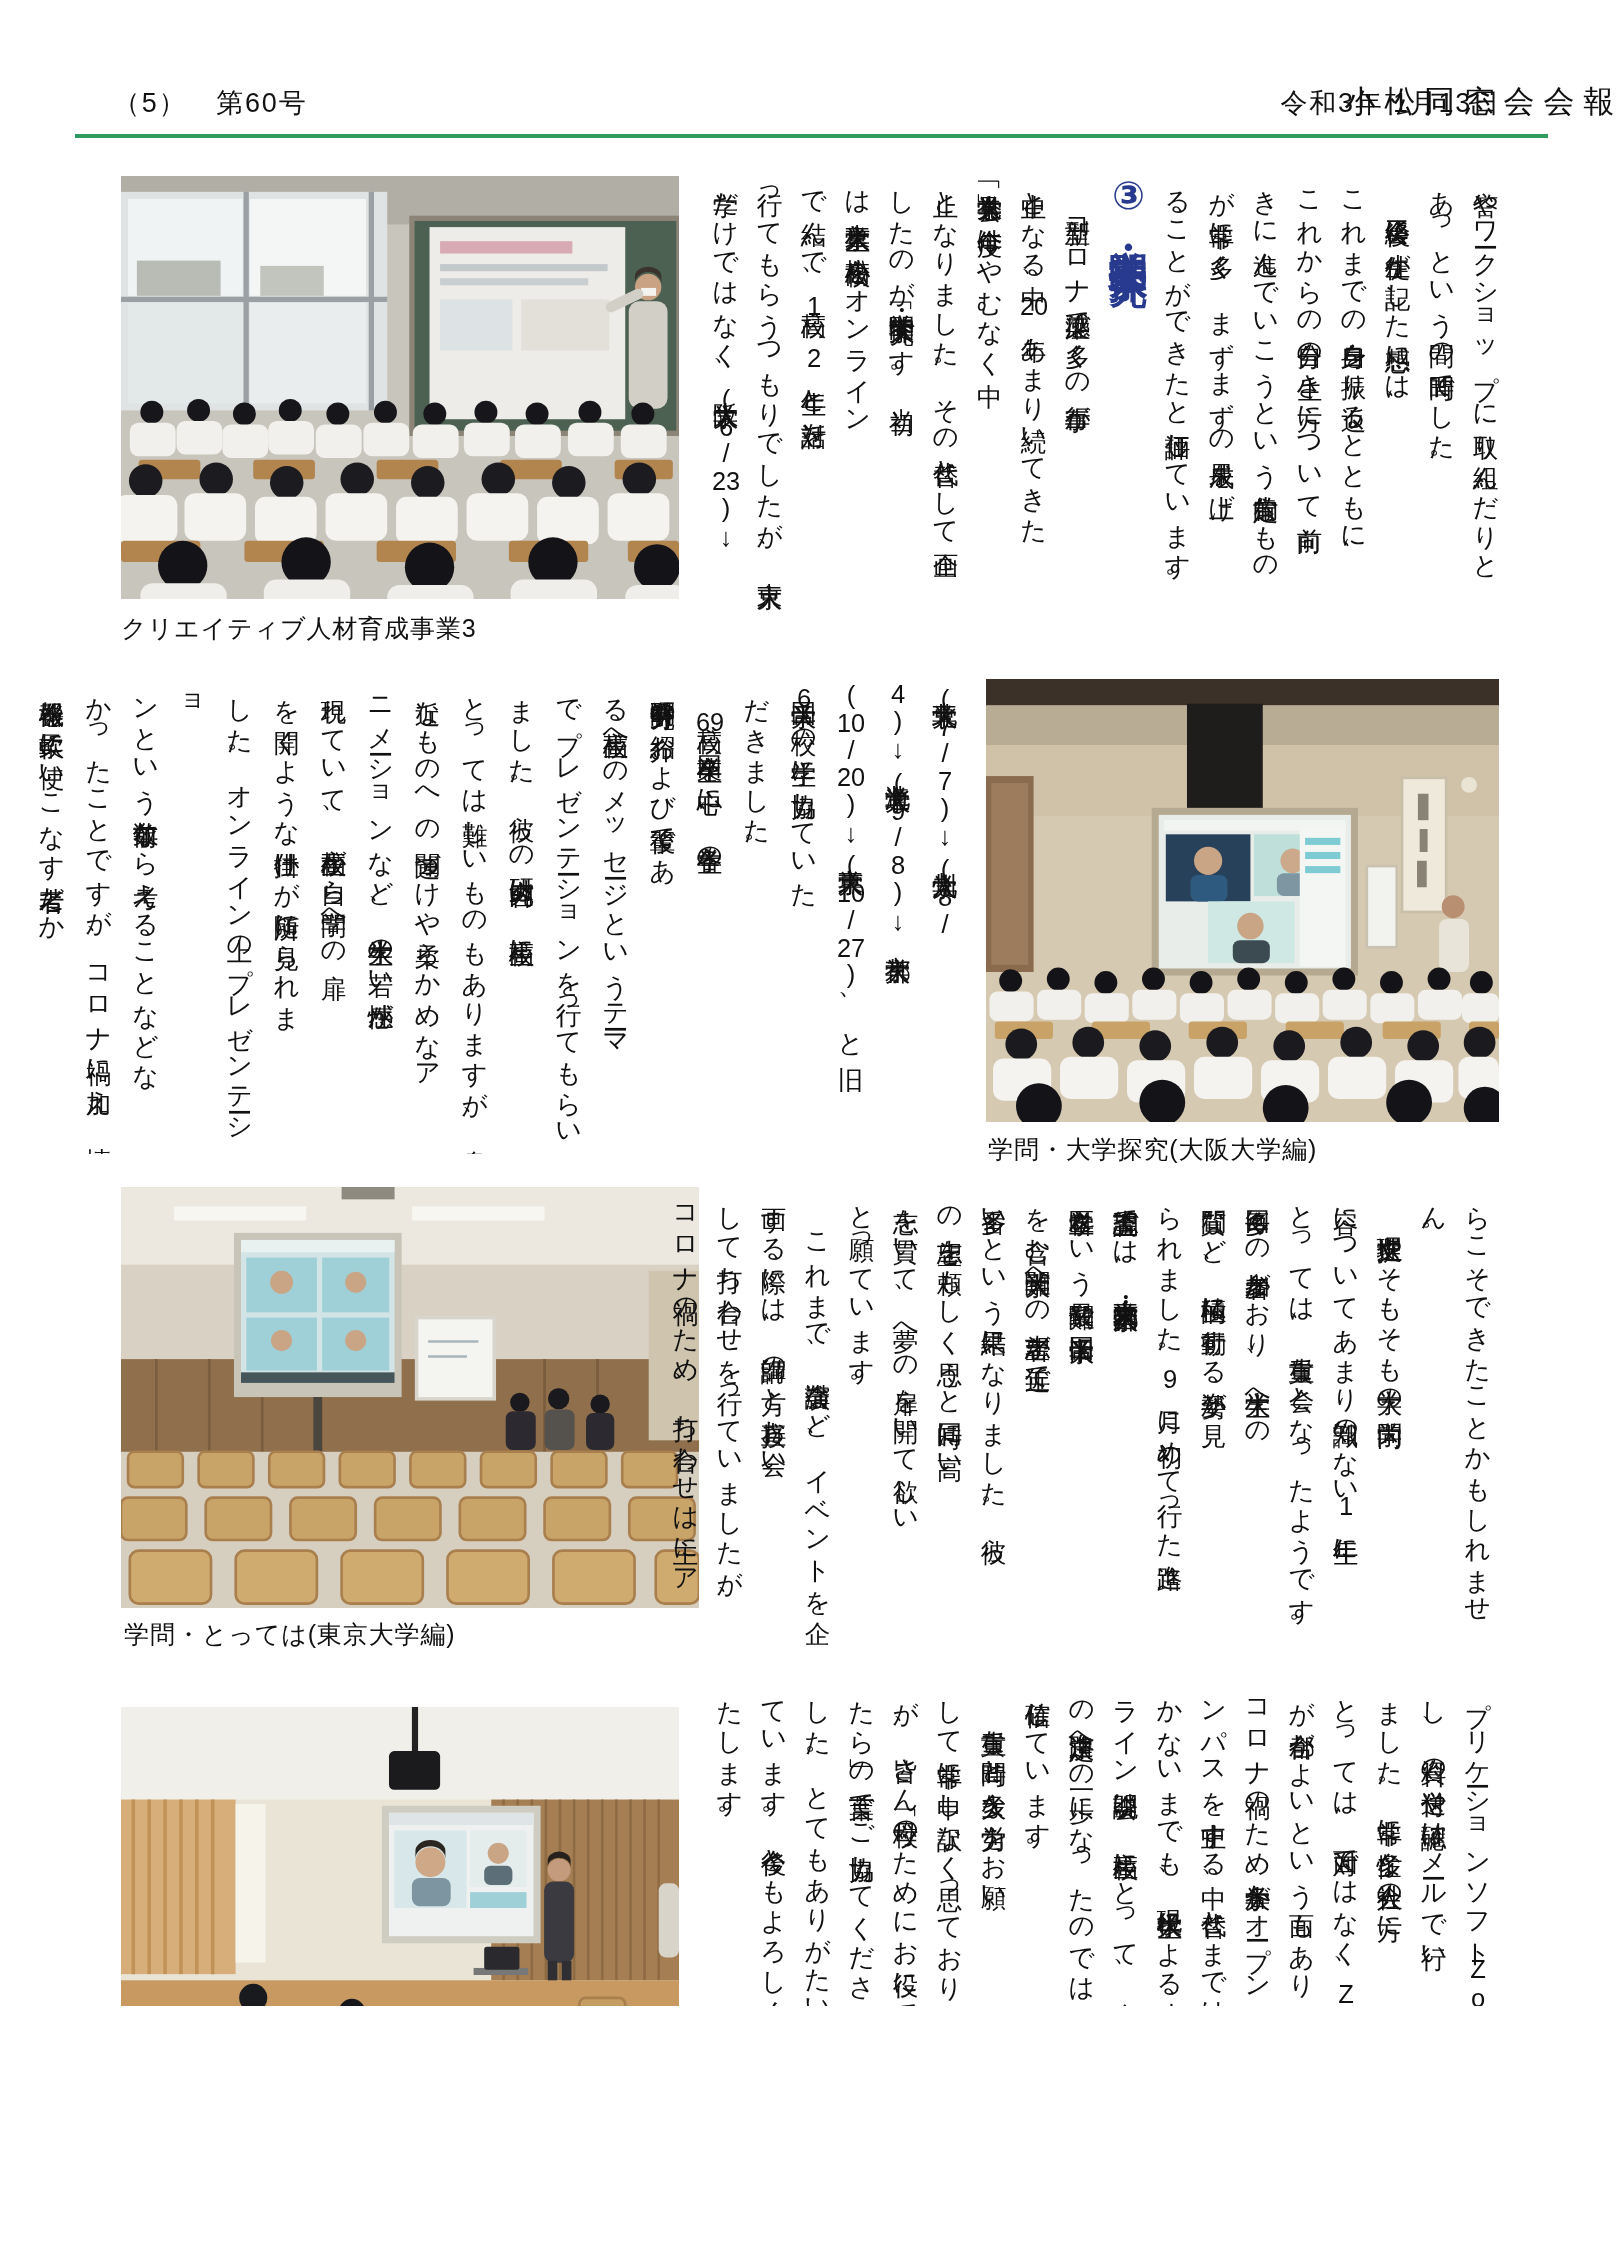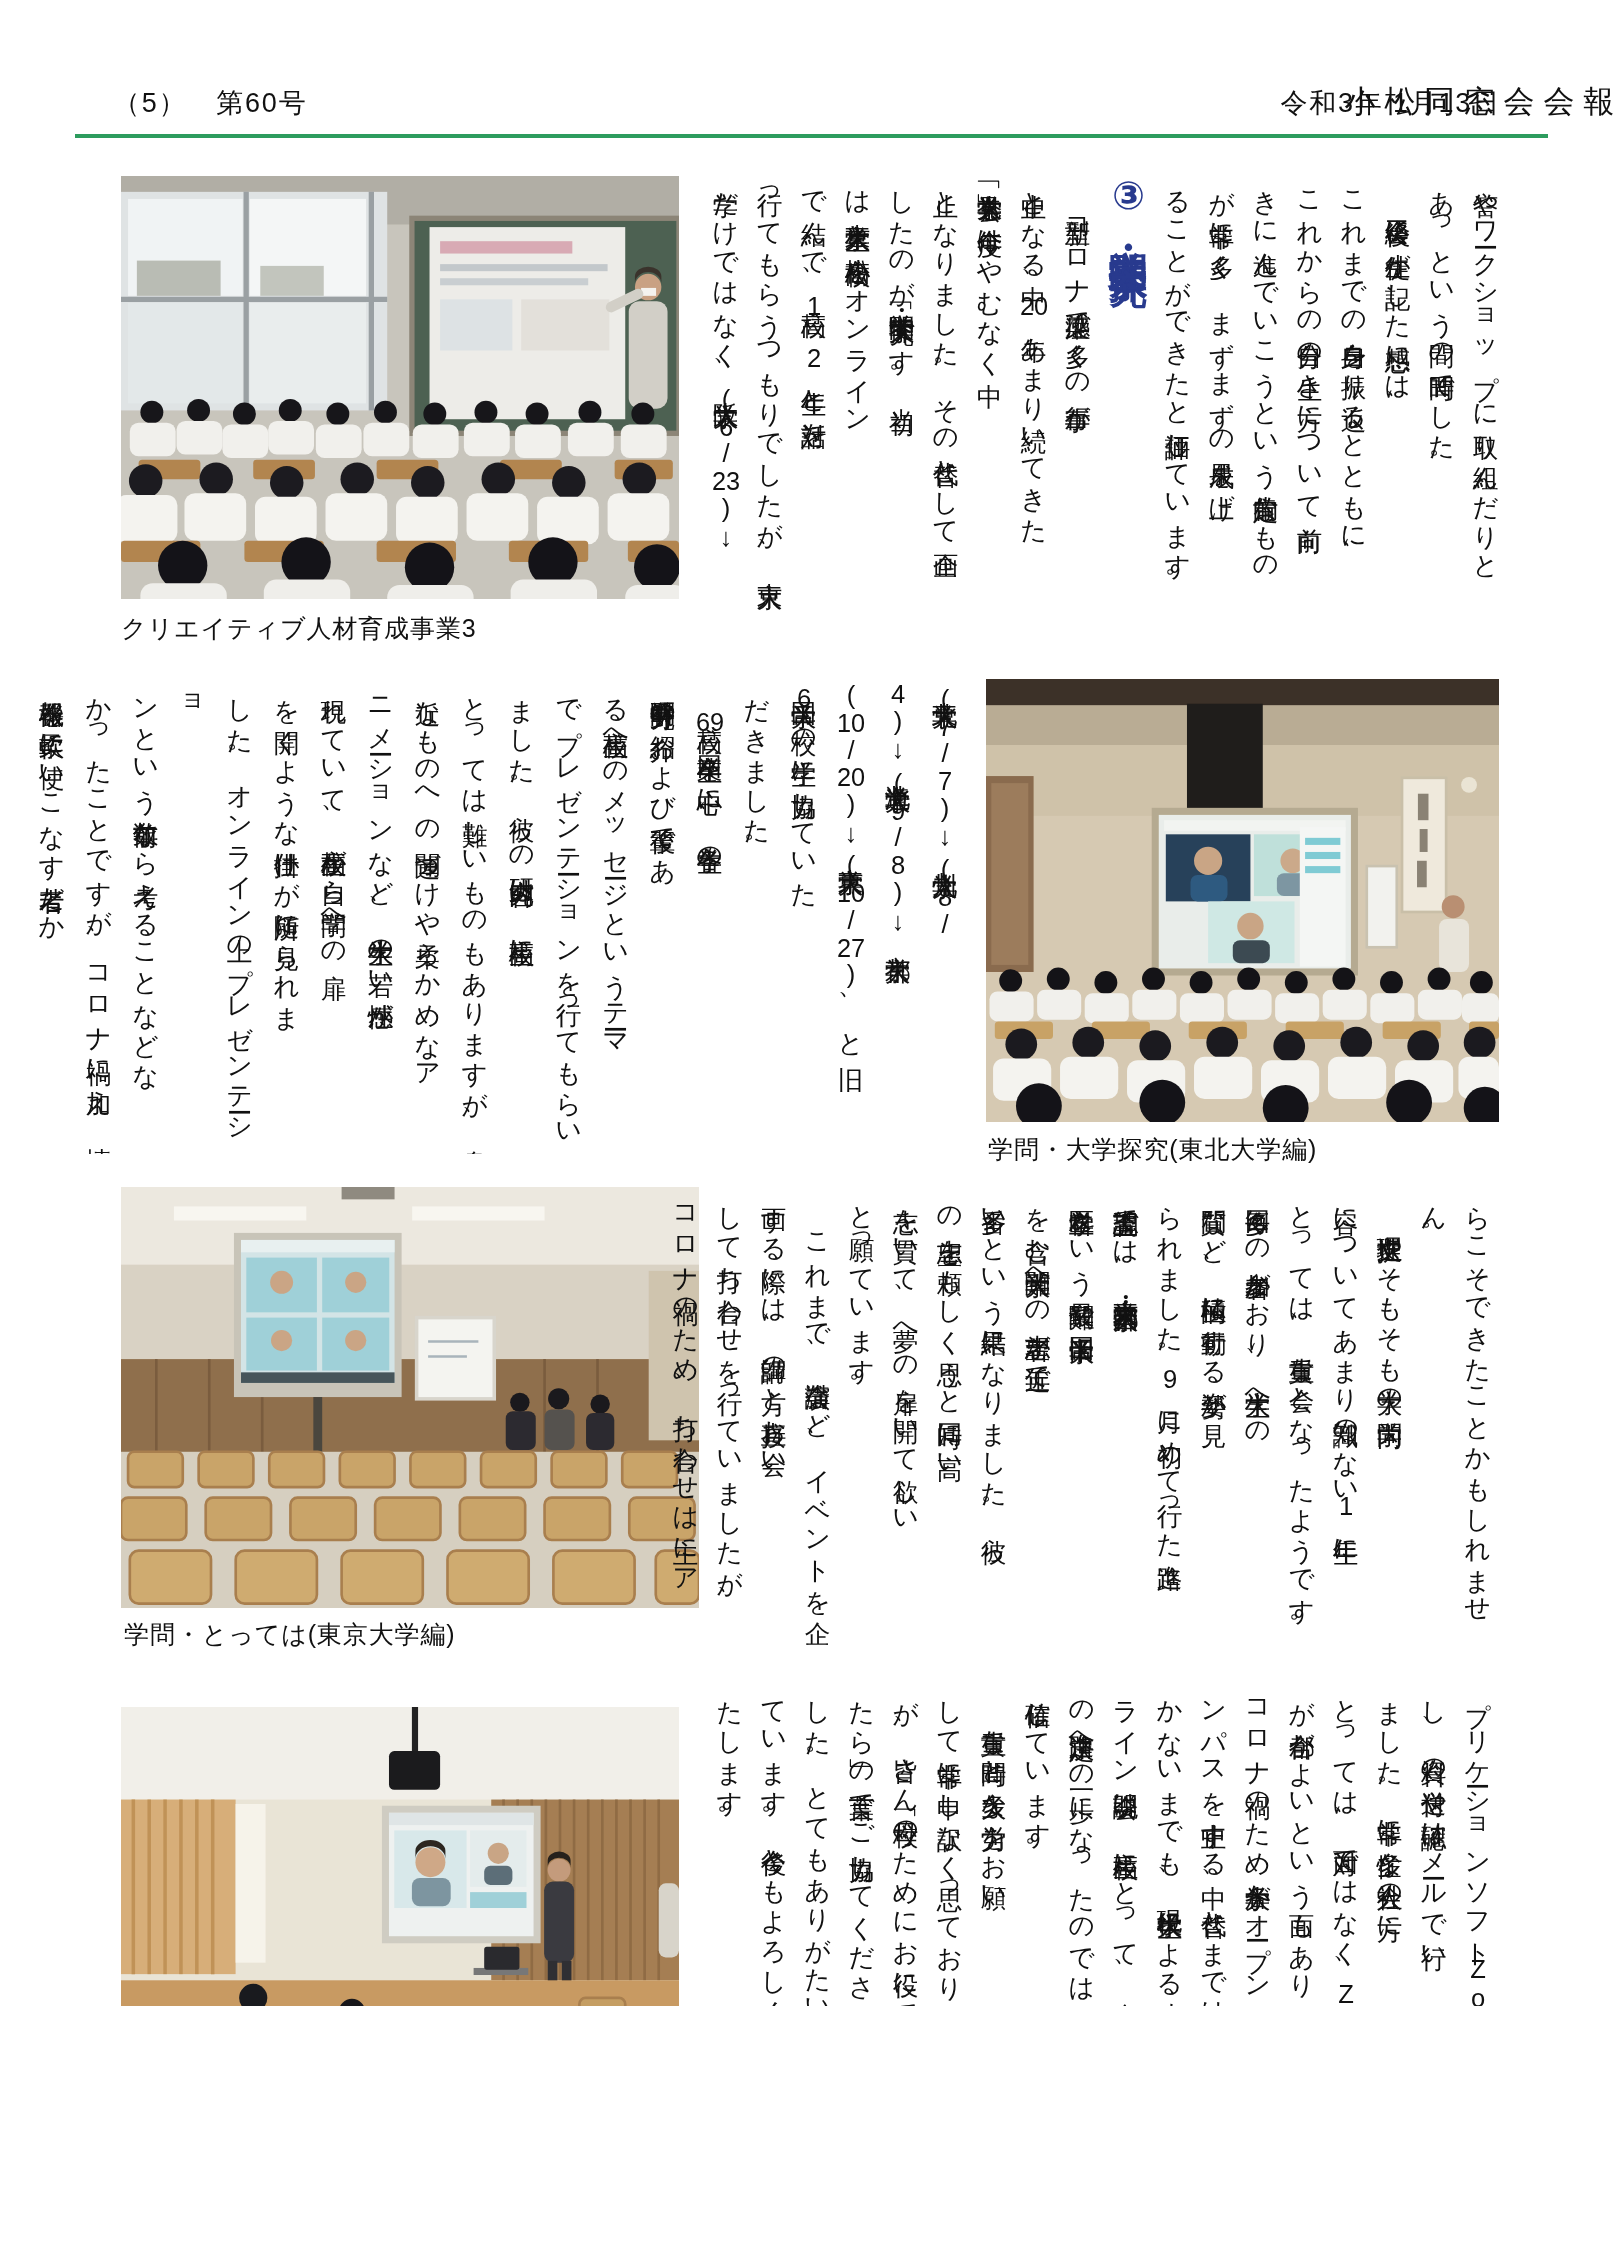--- a/index.html
+++ b/index.html
@@ -285,21 +285,21 @@
       </g>
       <g fill="#141318">
         <circle cx="60" cy="484" r="26"></circle>
           <circle cx="200" cy="480" r="26"></circle>
           <circle cx="340" cy="486" r="26"></circle>
         <circle cx="480" cy="480" r="26"></circle>
           <circle cx="566" cy="486" r="24"></circle>
       </g>
     </svg>
   </div>
-  <div class="caption" id="cap2">学問・大学探究(東北大学編)</div>
+  <div class="caption" id="cap2">学問・大学探究(大阪大学編)</div>
 
   <div class="vblock" id="s2text">
     <p class="vt">東北大学(<span class="tcy">7</span>/<span class="tcy">7</span>)↓九州大学(<span class="tcy">8</span>/</p>
     <p class="vt"><span class="tcy">4</span>)↓北海道大学(<span class="tcy">9</span>/<span class="tcy">8</span>)↓京都大学</p>
     <p class="vt">(<span class="tcy">10</span>/<span class="tcy">20</span>)↓東京大学(<span class="tcy">10</span>/<span class="tcy">27</span>)、と旧</p>
     <p class="vt">帝国大学<span class="tcy">6</span>校の学生に協力していた</p>
     <p class="vt">だきました。</p>
     <p class="vt">　高校<span class="tcy">69</span>回卒業生を中心に、各学生の</p>
     <p class="vt">学問研究分野の紹介および後輩であ</p>
     <p class="vt">る高校生へのメッセージというテーマ</p>

